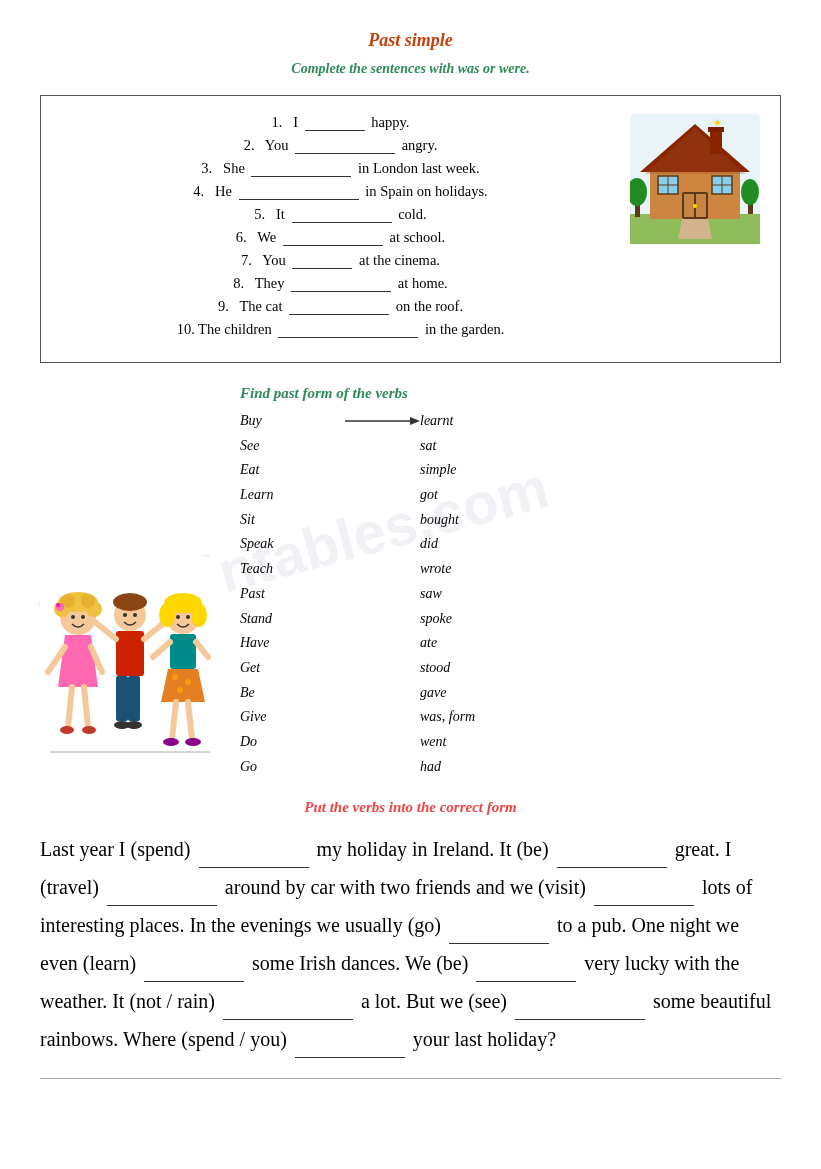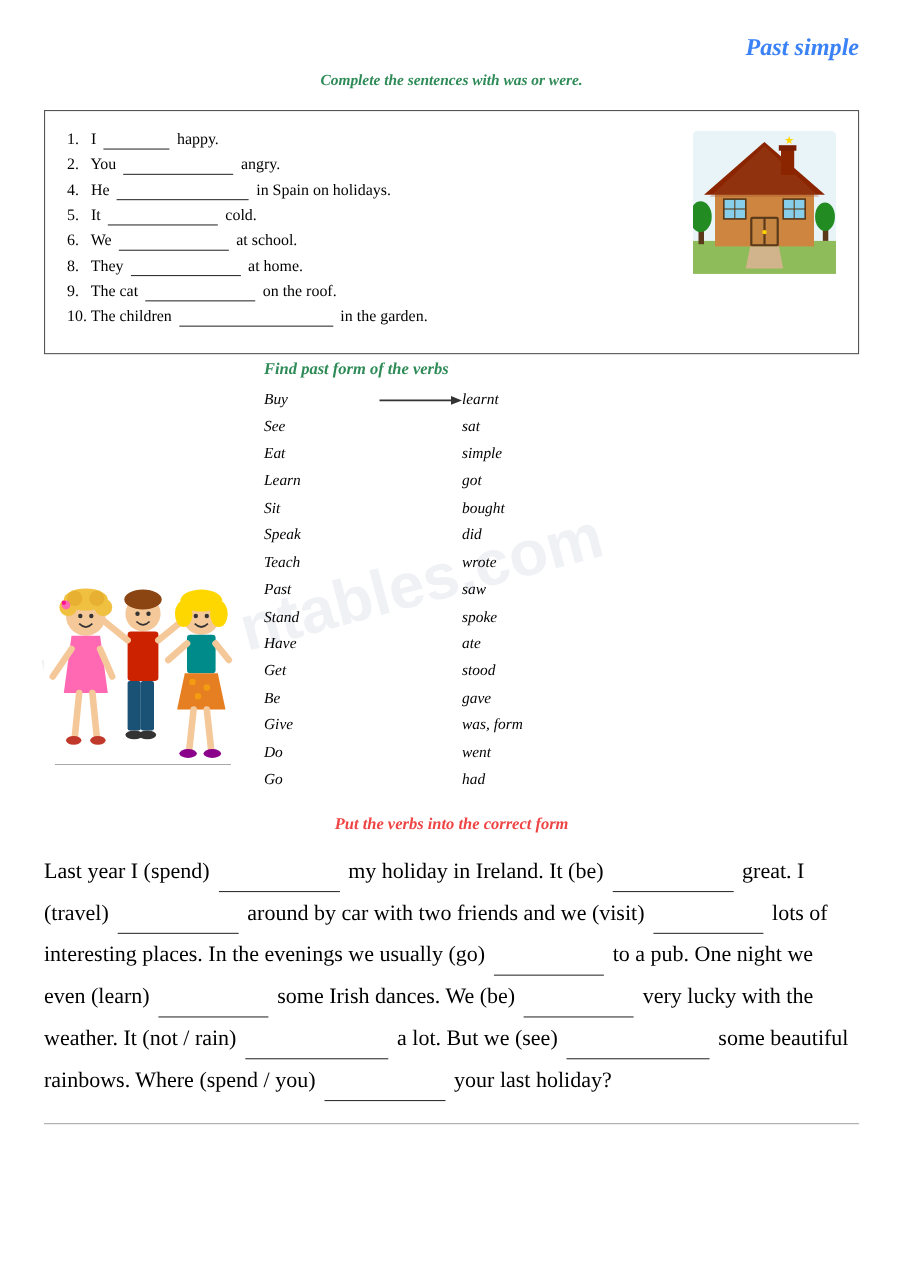--- a/index.html
+++ b/index.html
@@ -7,43 +7,44 @@
       background: #fff;
       font-family: 'Times New Roman', Times, serif;
       width: 821px;
       min-height: 1169px;
       padding: 30px 40px;
       position: relative;
       overflow-x: hidden;
     }
 
     .page-title {
-      text-align: right;
-      color: #3b82f6;
-      font-style: italic;
-      font-size: 22px;
+      text-align: center;
+      color: #c2410c;
+      font-style: italic;
+      font-size: 18px;
       font-weight: bold;
       margin-bottom: 10px;
     }
 
     .subtitle {
       text-align: center;
       color: #2e8b57;
       font-style: italic;
       font-size: 14px;
       font-weight: bold;
       margin-bottom: 18px;
     }
 
     
     .section1-box {
       border: 1.5px solid #555;
       padding: 18px 20px 18px 20px;
-      margin-bottom: 6px;
-      position: relative;
+      margin-bottom: 22px;
+      position: relative;
+      text-align: center;
     }
 
     .section1-content {
       display: flex;
       align-items: flex-start;
     }
 
     .sentences-list {
       flex: 1;
       list-style: none;
@@ -192,23 +193,25 @@
 
   <div class="page-title">Past simple</div>
 
   <div class="subtitle">Complete the sentences with was or were.</div>
 
   <div class="section1-box">
     <div class="section1-content">
       <ol class="sentences-list">
         <li><span>1. &nbsp; I <span class="blank blank-short"></span> happy.</span></li>
         <li>2. &nbsp; You <span class="blank blank-medium"></span> angry.</li>
+        <li>3. &nbsp; She <span class="blank blank-medium"></span> in London last week.</li>
         <li>4. &nbsp; He <span class="blank blank-long"></span> in Spain on holidays.</li>
         <li>5. &nbsp; It <span class="blank blank-medium"></span> cold.</li>
         <li>6. &nbsp; We <span class="blank blank-medium"></span> at school.</li>
+        <li>7. &nbsp; You <span class="blank blank-short"></span> at the cinema.</li>
         <li>8. &nbsp; They <span class="blank blank-medium"></span> at home.</li>
         <li>9. &nbsp; The cat <span class="blank blank-medium"></span> on the roof.</li>
         <li>10. The children <span class="blank blank-xlong"></span> in the garden.</li>
       </ol>
 
       <div class="house-img">
         <svg class="house-svg" viewBox="0 0 130 130" xmlns="http://www.w3.org/2000/svg">
 
           <rect x="0" y="0" width="130" height="130" fill="#e8f4f8" rx="4"></rect>
 

